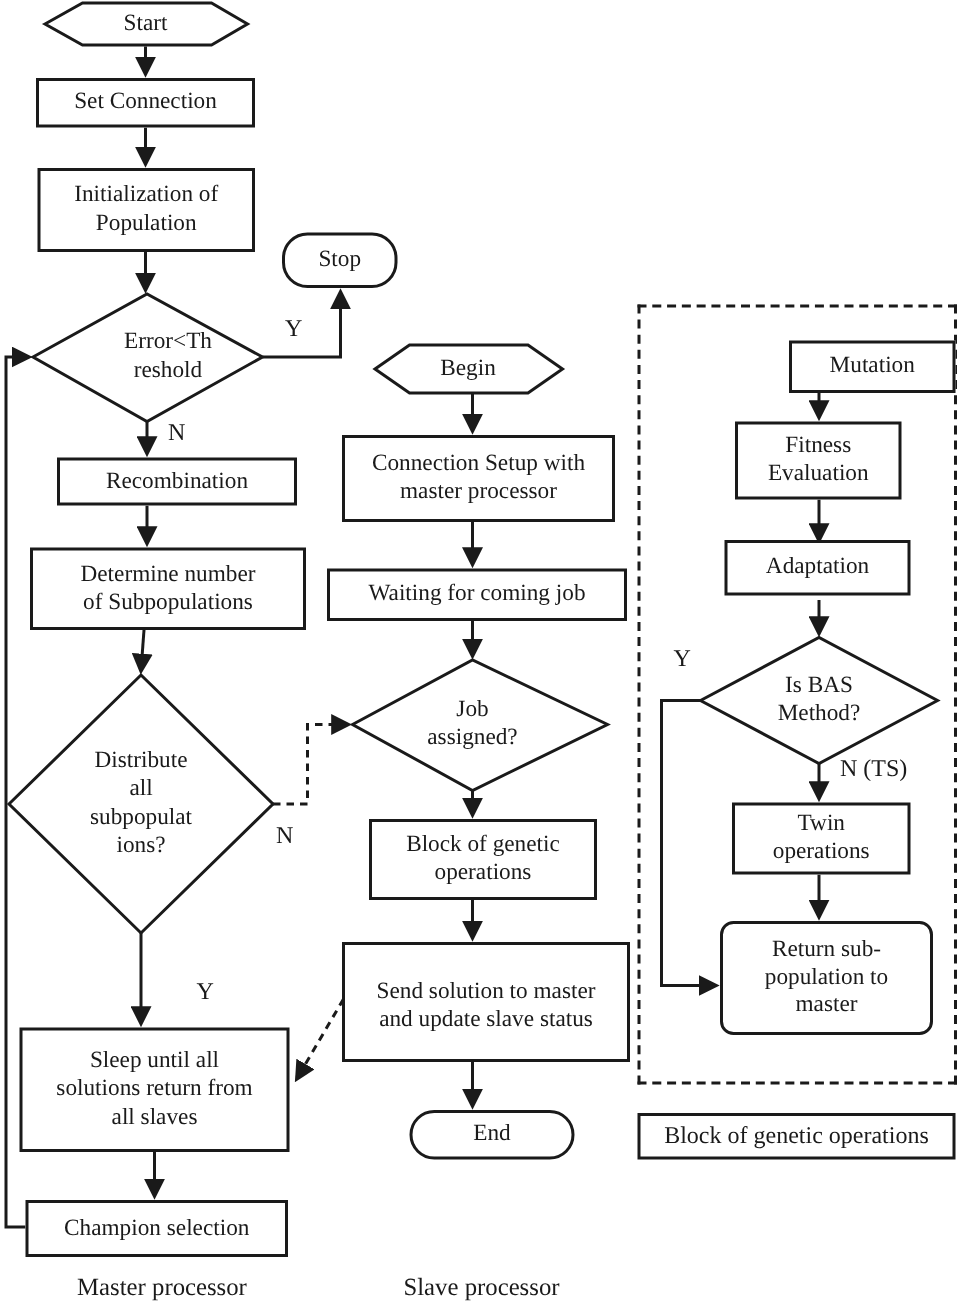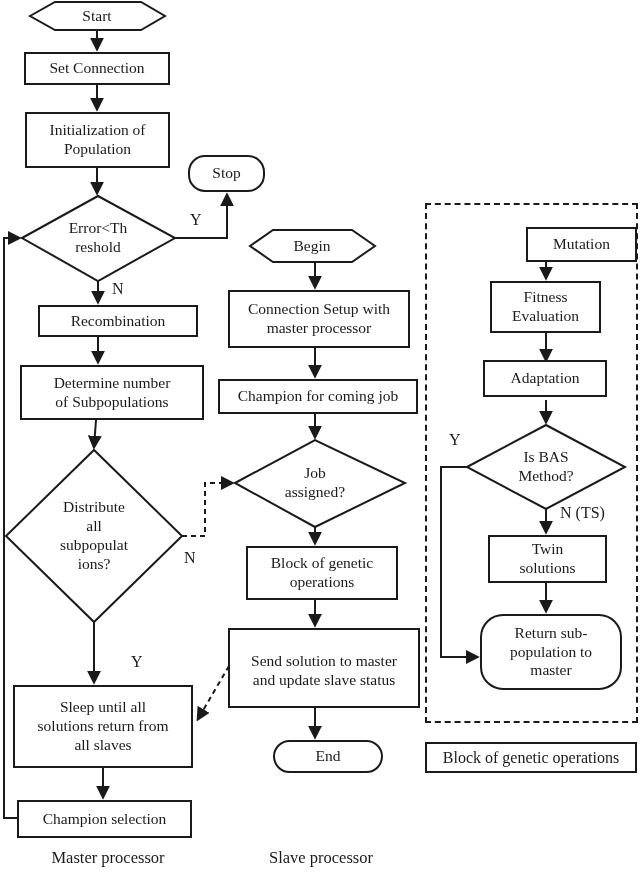--- a/index.html
+++ b/index.html
@@ -91,42 +91,42 @@
   <div class="node" style="left:18px; top:305px; width:160px; height:32px;margin-left:20px;">Recombination</div>
   <div class="node" style="left:20px; top:365px; width:184px; height:55px;">Determine number
 of Subpopulations</div>
   <div class="node" style="left:13px; top:685px; width:180px; height:83px;">Sleep until all
 solutions return from
 all slaves</div>
   <div class="node" style="left:17px; top:800px; width:175px; height:38px;">Champion selection</div>
 
   <div class="node" style="left:228px; top:290px; width:182px; height:58px;">Connection Setup with
 master processor</div>
-  <div class="node" style="left:218px; top:379px; width:200px; height:35px;">Champion for coming job</div>
+  <div class="node" style="left:218px; top:379px; width:200px; height:35px;">Waiting for coming job</div>
   <div class="node" style="left:246px; top:546px; width:152px; height:54px;">Block of genetic
 operations</div>
   <div class="node" style="left:228px; top:628px; width:192px; height:80px; align-items:flex-start; padding-top:22px;">Send solution to master
 and update slave status</div>
   <div class="node rounded" style="left:273px; top:740px; width:110px; height:33px;">End</div>
 
   <div class="node" style="left:490px; top:227px; width:111px; height:35px;margin-left:36px;">Mutation</div>
   <div class="node" style="left:490px; top:281px; width:111px; height:52px;">Fitness
 Evaluation</div>
   <div class="node" style="left:483px; top:360px; width:124px; height:37px;">Adaptation</div>
   <div class="node" style="left:488px; top:535px; width:119px; height:48px;">Twin
-solutions</div>
-  <div class="node" style="left:480px; top:614px; width:142px; height:76px; border-radius:23px;">Return sub-
+operations</div>
+  <div class="node" style="left:480px; top:614px; width:142px; height:76px; border-radius:9px;">Return sub-
 population to
 master</div>
 
   <div class="legend" style="left:425px; top:742px; width:212px; height:31px;">Block of genetic operations</div>
 
   <div class="lbl" style="left:47px; top:4px; width:100px; height:24px;">Start</div>
   <div class="lbl" style="left:262px; top:234px; width:100px; height:24px;">Begin</div>
-  <div class="lbl" style="left:38px; top:218px; width:120px; height:40px;">Error&lt;Th
+  <div class="lbl" style="left:52px; top:218px; width:120px; height:40px;">Error&lt;Th
 reshold</div>
   <div class="lbl" style="left:34px; top:498px; width:120px; height:76px;">Distribute
 all
 subpopulat
 ions?</div>
   <div class="lbl" style="left:255px; top:463px; width:120px; height:40px;">Job
 assigned?</div>
   <div class="lbl" style="left:486px; top:447px; width:120px; height:40px;">Is BAS
 Method?</div>
 

